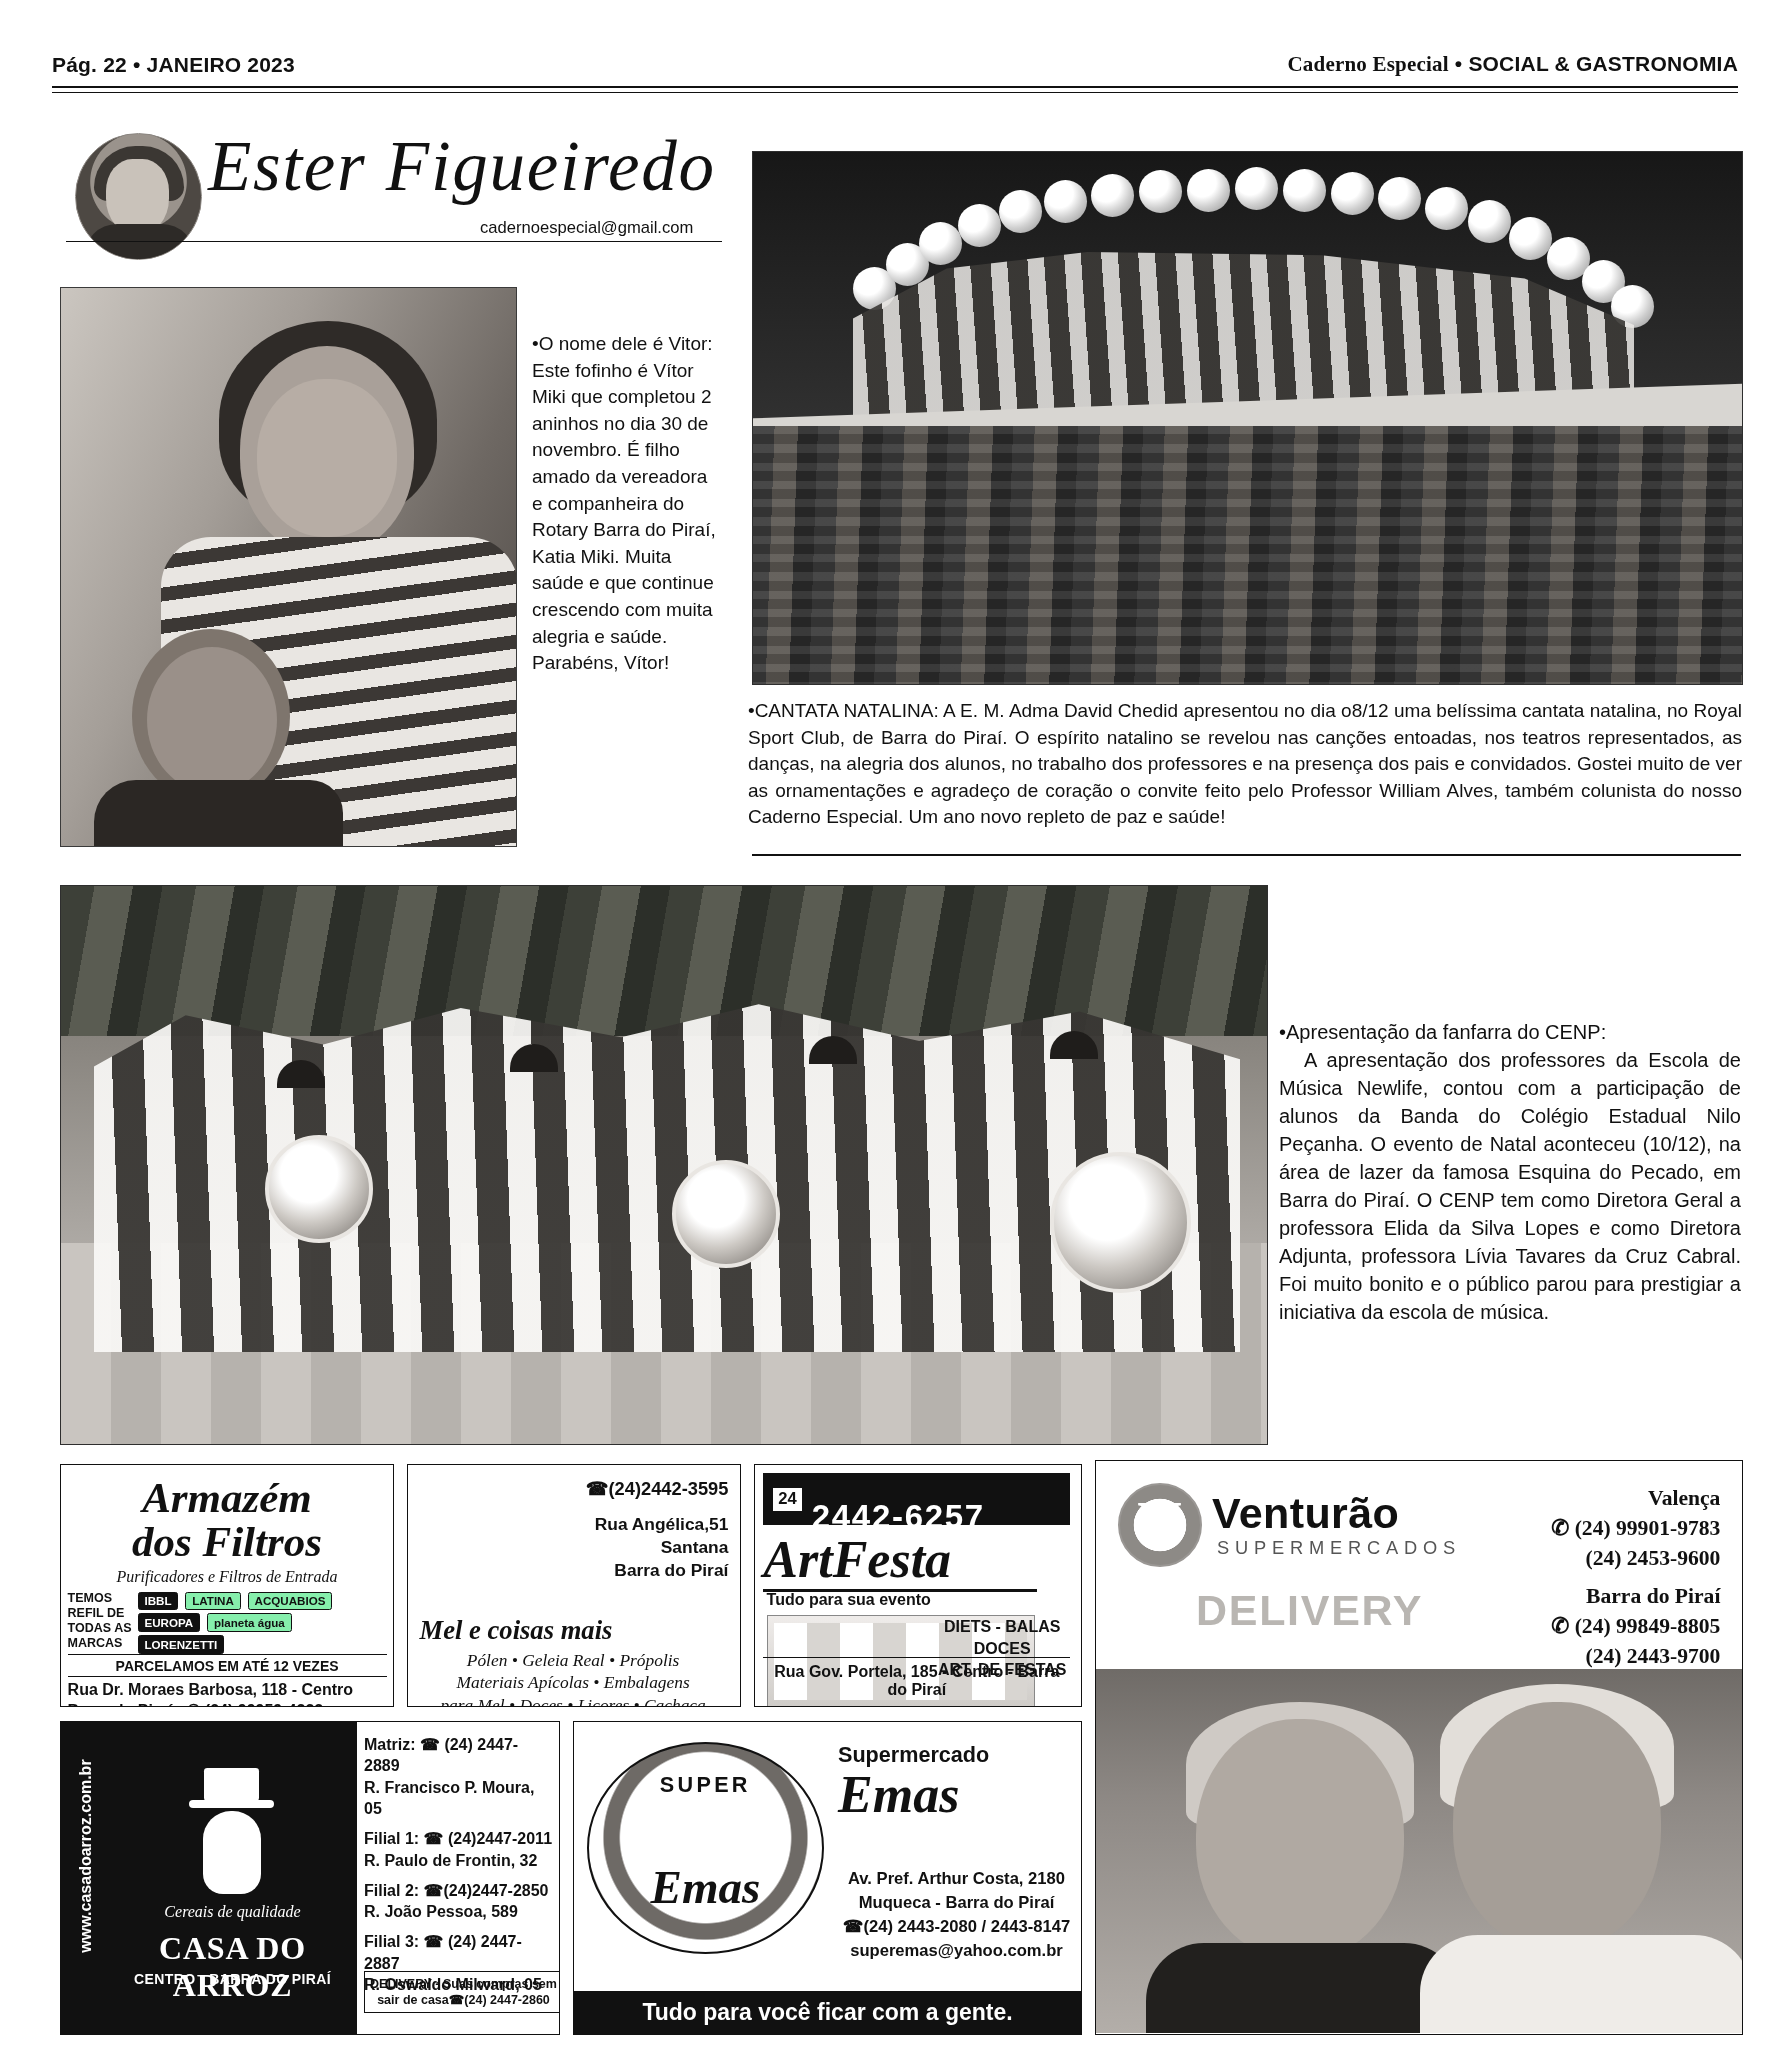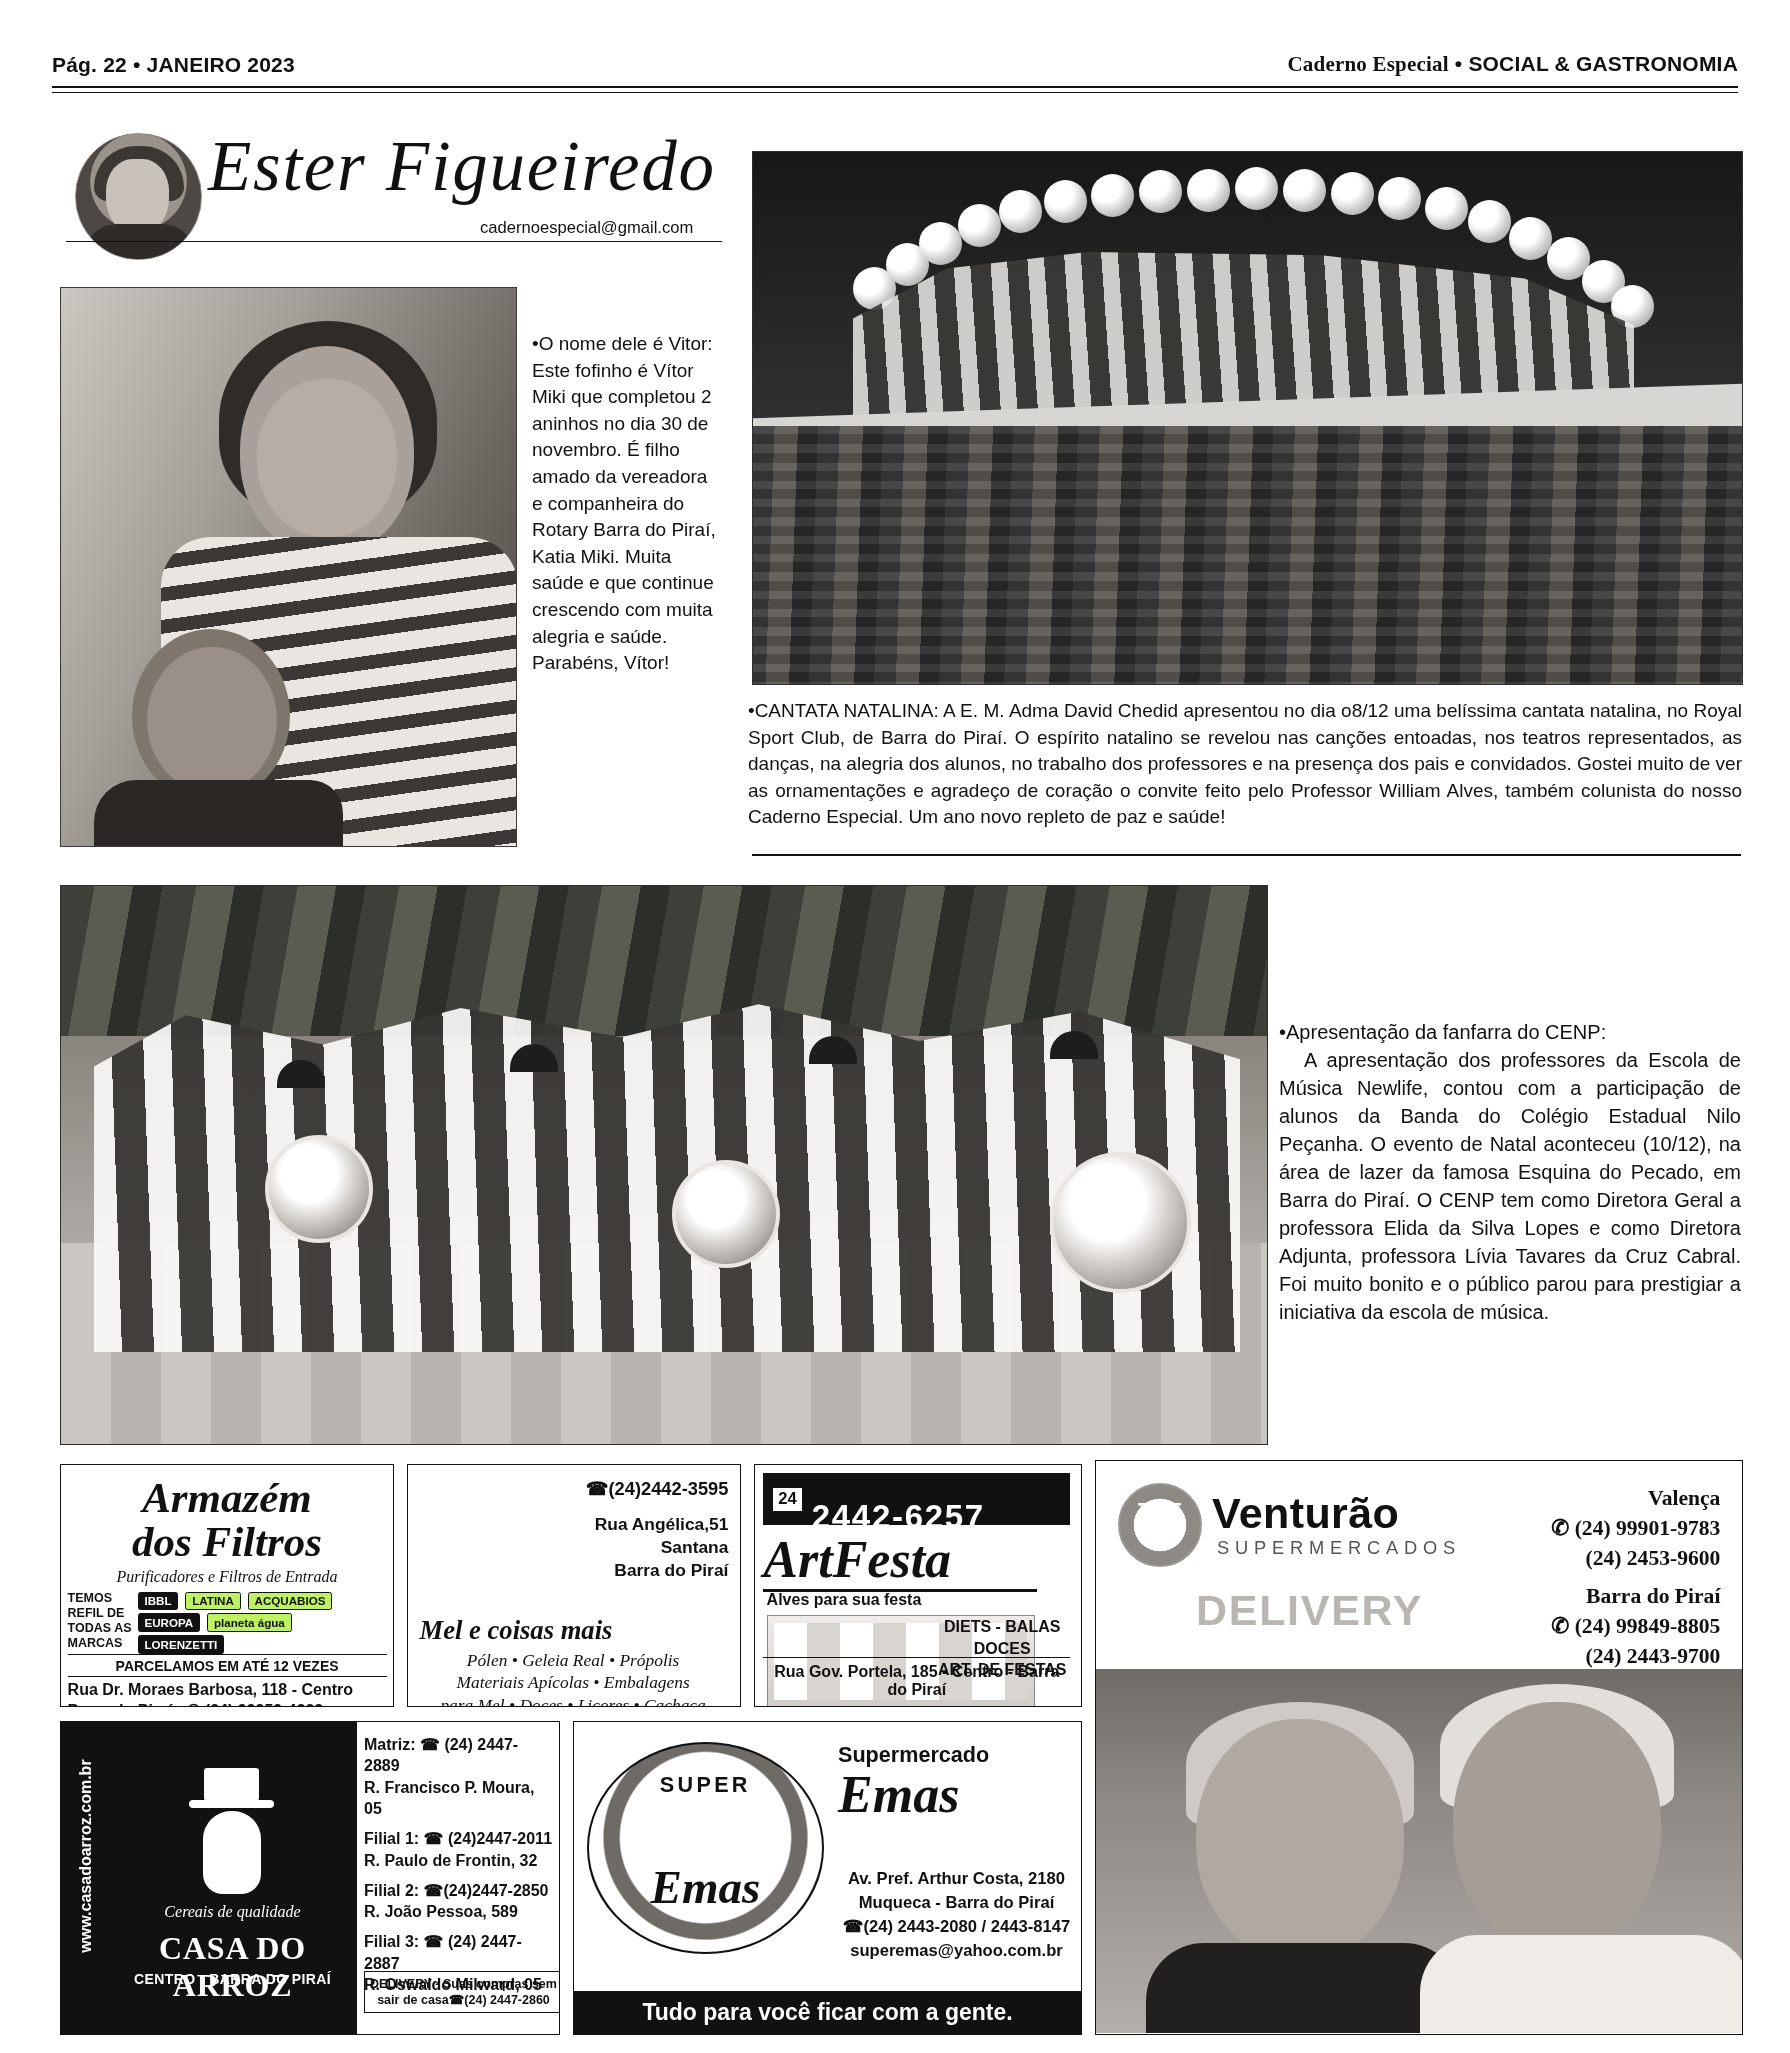--- a/index.html
+++ b/index.html
@@ -147,21 +147,21 @@
     position:absolute; left:1279px; top:1018px; width:462px;
     font-size:20px; line-height:28px;
   }
 
   
   .ad{position:absolute;border:1.7px solid #111;background:#fff;overflow:hidden;}
 
   .ad-armazem{left:60px;top:1464px;width:332px;height:241px;}
   .armazem-title{font-family:"Liberation Serif", serif;font-style:italic;font-weight:bold;text-align:center;}
   .badge{display:inline-block;border:1.7px solid #111;border-radius:2.5px;padding:1.7px 5.8px;font-size:11.6px;font-weight:bold;background:#111;color:#fff;margin:1.7px;}
-  .badge.light{background:#bef264;color:#111;}
+  .badge.light{background:#86efac;color:#111;}
 
   .ad-mascote{left:407px;top:1464px;width:332px;height:241px;}
   .ad-artfesta{left:754px;top:1464px;width:326px;height:241px;}
   .ad-venturao{left:1095px;top:1460px;width:646px;height:573px;}
   .ad-arroz{left:60px;top:1721px;width:498px;height:312px;}
   .ad-emas{left:573px;top:1721px;width:507px;height:312px;}
 
   .arroz-side{
     position:absolute;left:0;top:0;width:47px;height:100%;background:#111;color:#fff;
   }
@@ -375,21 +375,21 @@
     </div>
 
   </div>
 
   <div class="ad ad-artfesta">
     <div class="af-phone">
       <span class="sq">24</span>
       <span class="num">2442-6257</span>
     </div>
     <div class="af-name">ArtFesta</div>
-    <div class="af-sub">Alves para sua festa</div>
+    <div class="af-sub">Tudo para sua evento</div>
     <div class="af-img"></div>
     <div class="af-right" style="white-space:pre-line">DIETS - BALAS
 DOCES
 ART. DE FESTAS</div>
 
     <div class="af-bot2">Rua Gov. Portela, 185 - Centro - Barra do Piraí</div>
   </div>
 
   <div class="ad ad-venturao">
     <div class="vent-top">

